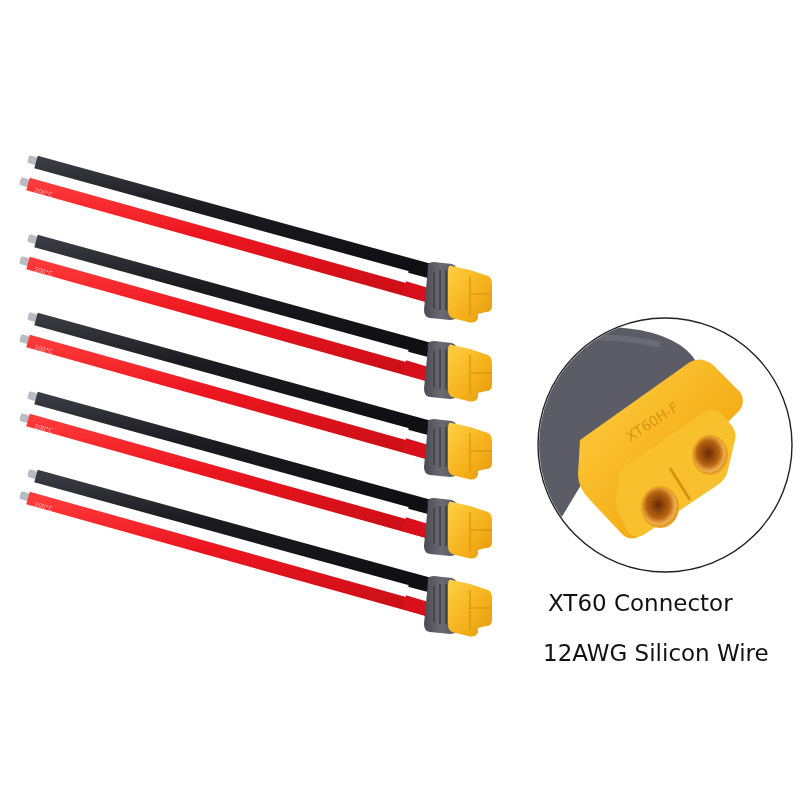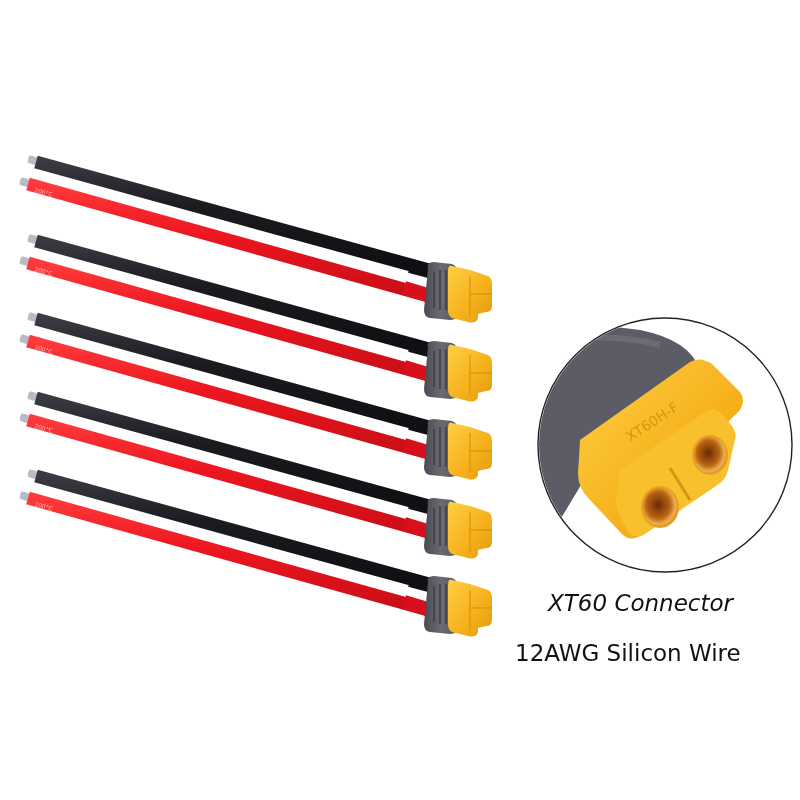--- a/index.html
+++ b/index.html
@@ -1,20 +1,20 @@
 <!DOCTYPE html>
 <html><head>
 <meta charset="utf-8">
 <style>
   html,body{margin:0;padding:0;background:#ffffff;}
   #canvas{position:relative;width:800px;height:800px;overflow:hidden;background:#fff;}
   svg.scene{position:absolute;left:0;top:0;}
   .caption{position:absolute;font-family:"DejaVu Sans","Liberation Sans",sans-serif;color:#111;font-size:23px;letter-spacing:0px;white-space:nowrap;}
-  #cap1{left:548px;top:590px;font-style:italic;}
-  #cap2{left:515px;top:640px;text-align:right;}
+  #cap1{left:548px;top:590px;}
+  #cap2{left:543px;top:640px;text-align:right;}
 </style>
 </head>
 <body>
 
 <div id="canvas">
   <svg class="scene" width="800" height="800" viewBox="0 0 800 800">
     <defs>
       <linearGradient id="blackWire" x1="0" y1="0" x2="0" y2="1">
         <stop offset="0" stop-color="#3a3a42"></stop>
         <stop offset="0.4" stop-color="#1b1b20"></stop>

